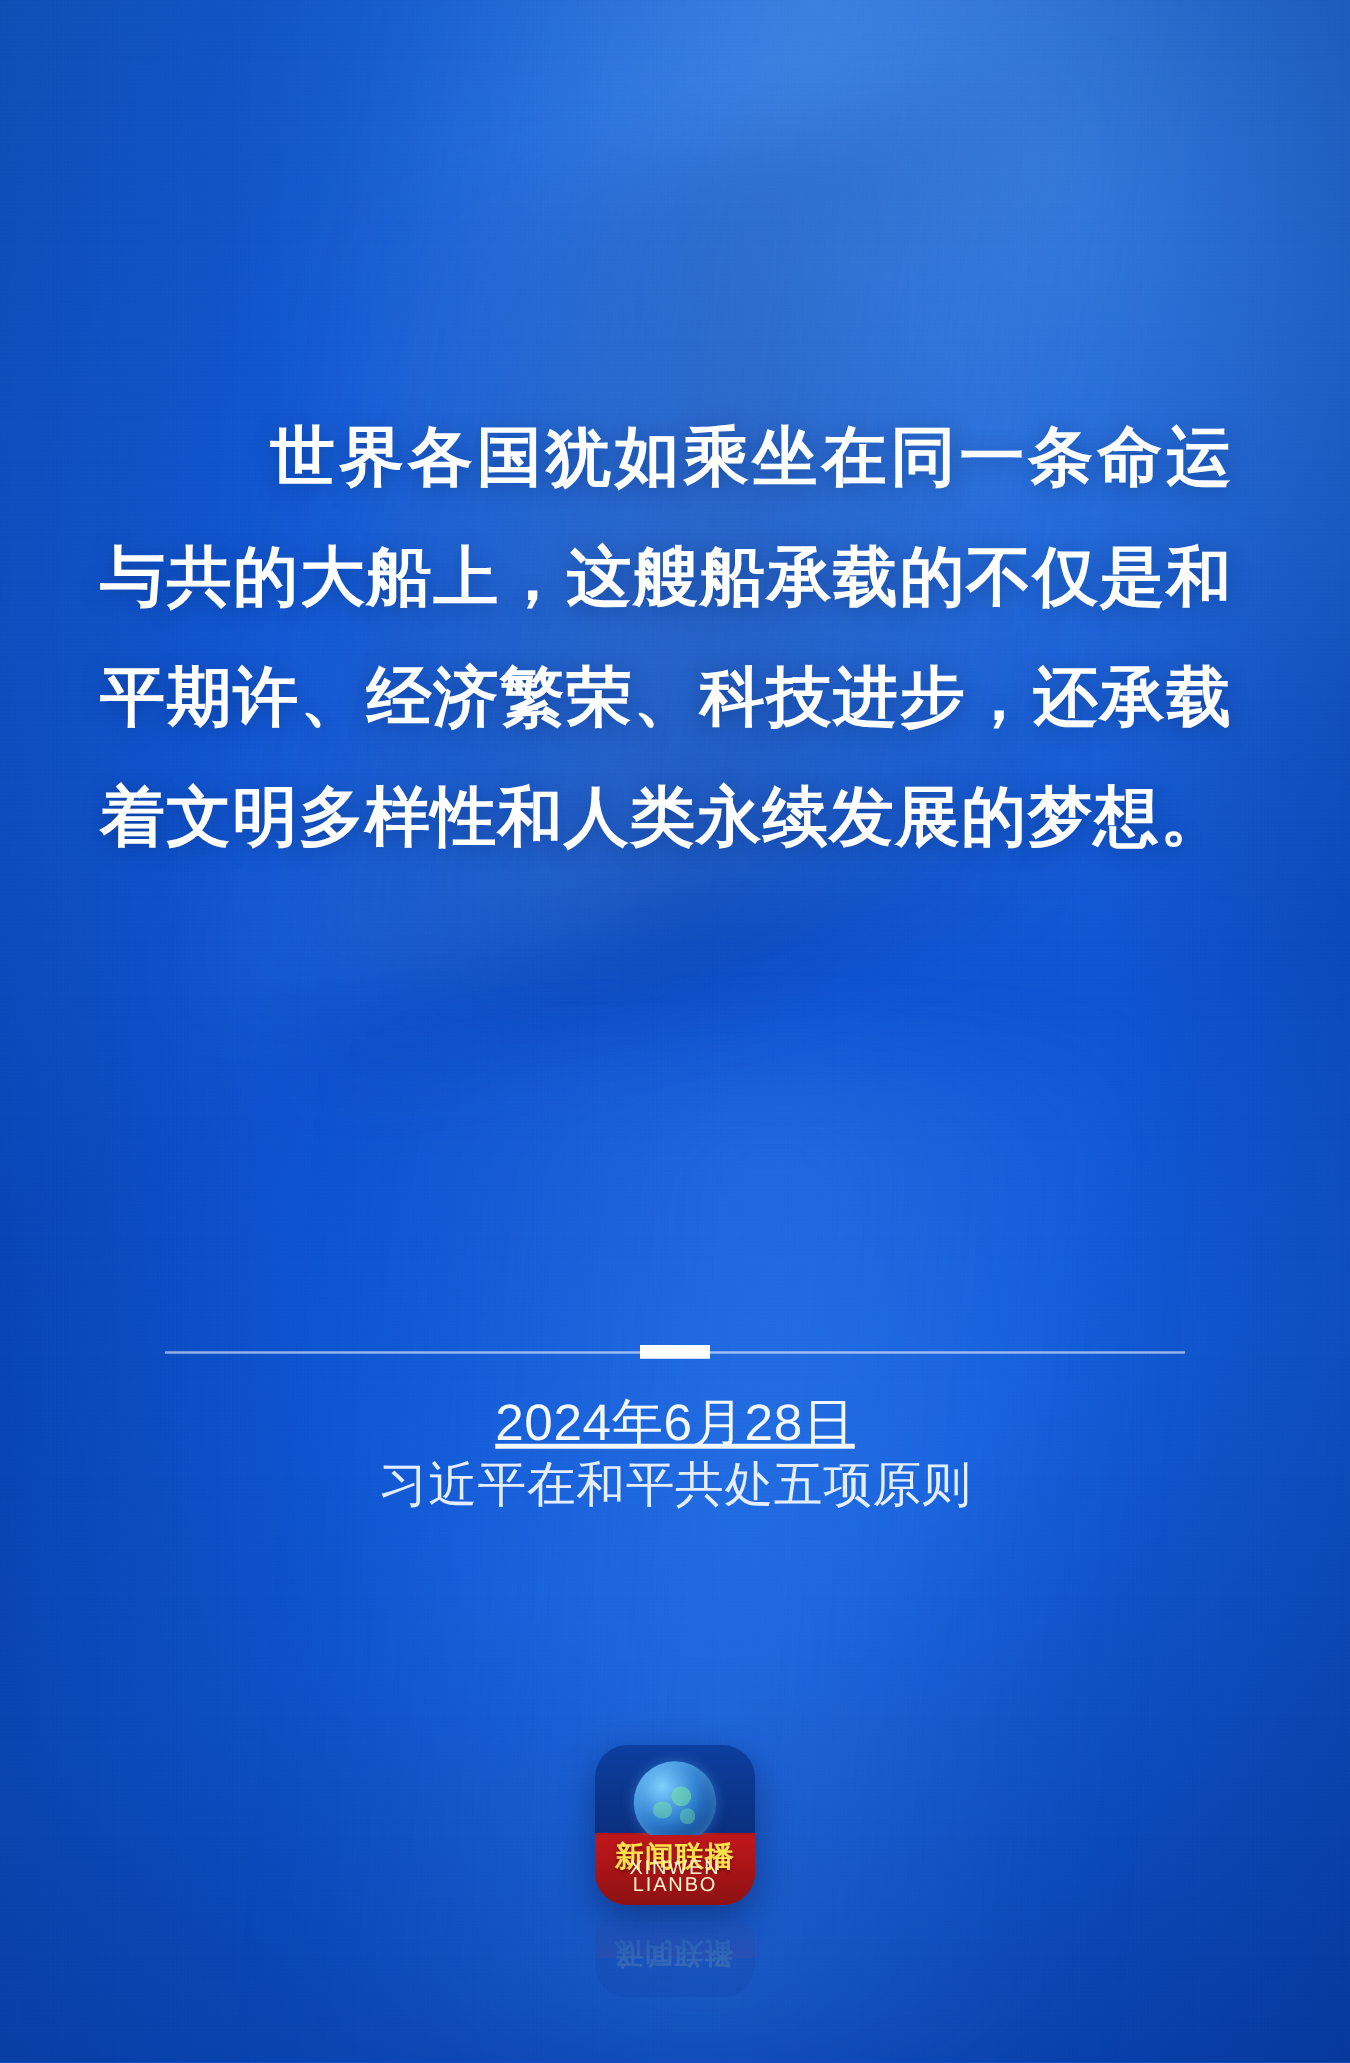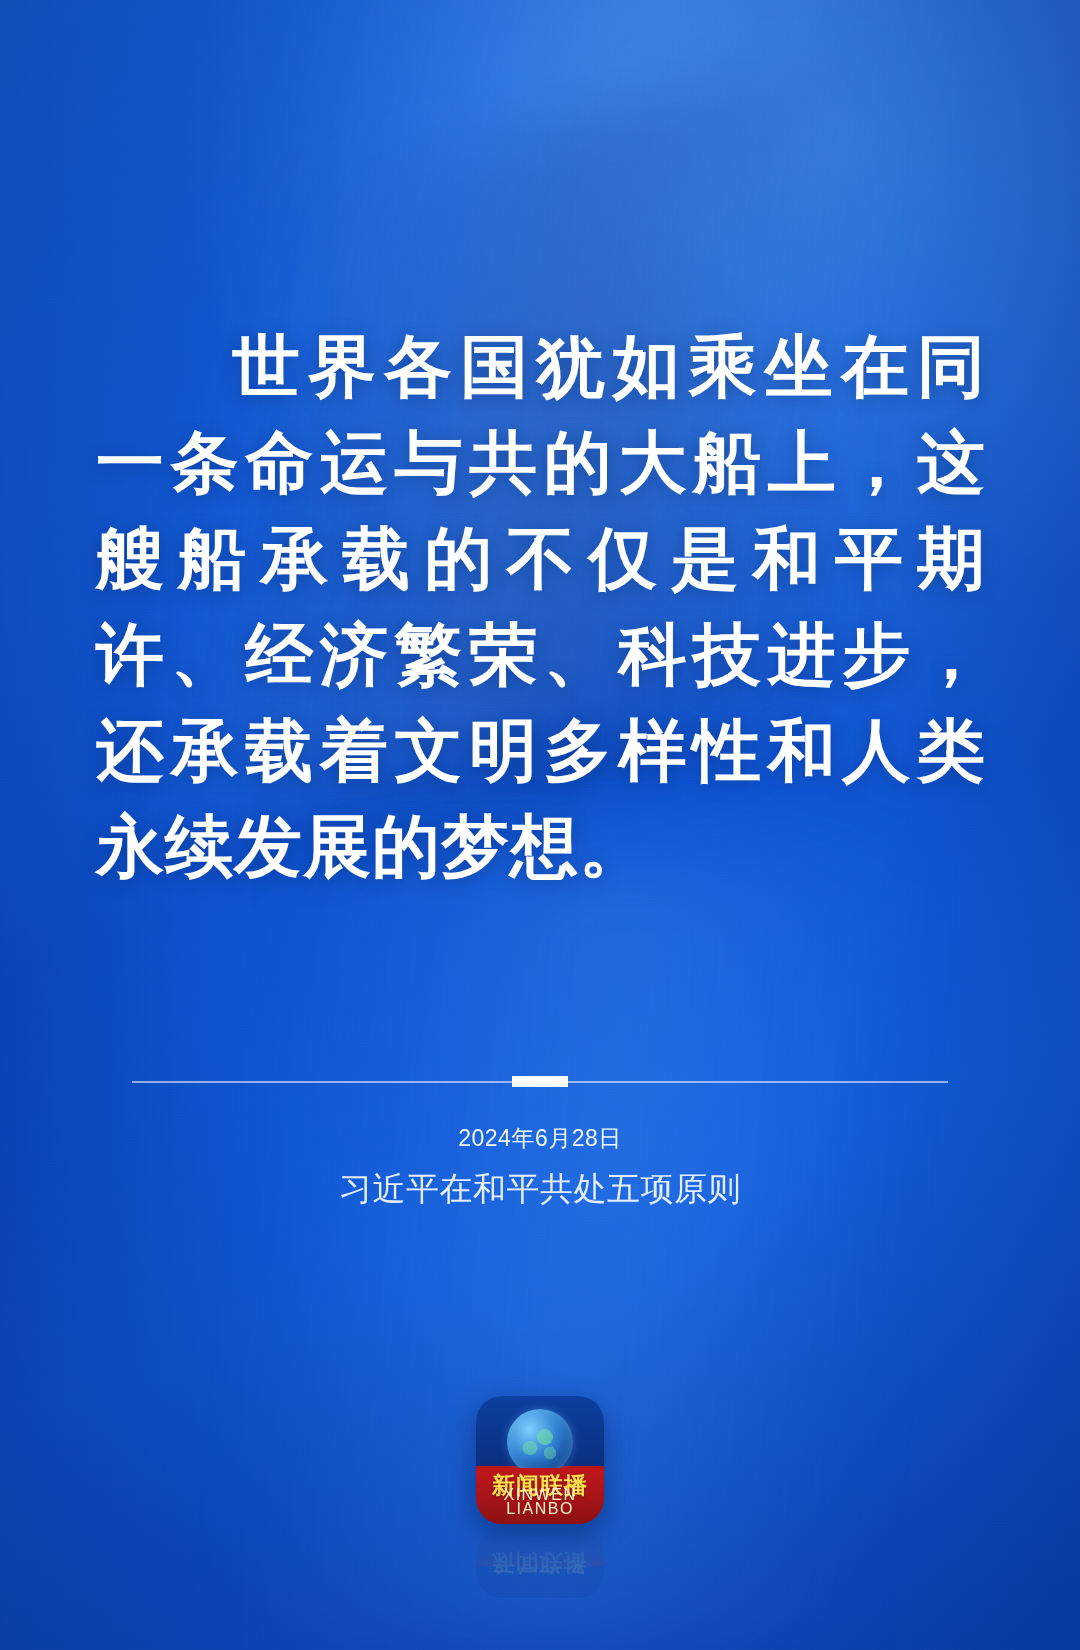--- a/index.html
+++ b/index.html
@@ -77,25 +77,25 @@
     position: relative;
     z-index: 3;
     width: 100%;
     height: 100%;
     box-sizing: border-box;
   }
 
   
   .quote {
     position: absolute;
-    left: 96px;
+    left: 80px;
     right: 94px;
     top: 318px;
     color: #ffffff;
-    font-size: 68px;
+    font-size: 52px;
     line-height: 96px;
     font-weight: 700;
     letter-spacing: 1px;
     text-indent: 136px;
     text-align: justify;
     text-shadow: 0 3px 18px rgba(0,28,90,0.35);
   }
 
   
   .divider {
@@ -126,28 +126,29 @@
   
   .caption {
     position: absolute;
     top: 1112px;
     left: 0;
     right: 0;
     text-align: center;
     color: #eaf2ff;
   }
   .caption .date {
-    font-size: 23px;
+    font-size: 41px;
     line-height: 52px;
     letter-spacing: 0.5px;
     color: #f3f8ff;
+    text-decoration: underline;
   }
   .caption .line2,
   .caption .line3 {
-    font-size: 33px;
+    font-size: 39px;
     line-height: 50px;
     letter-spacing: 0.5px;
     color: #e4eeff;
   }
 
   
   .logo-wrap {
     position: absolute;
     left: 50%;
     top: 1396px;

